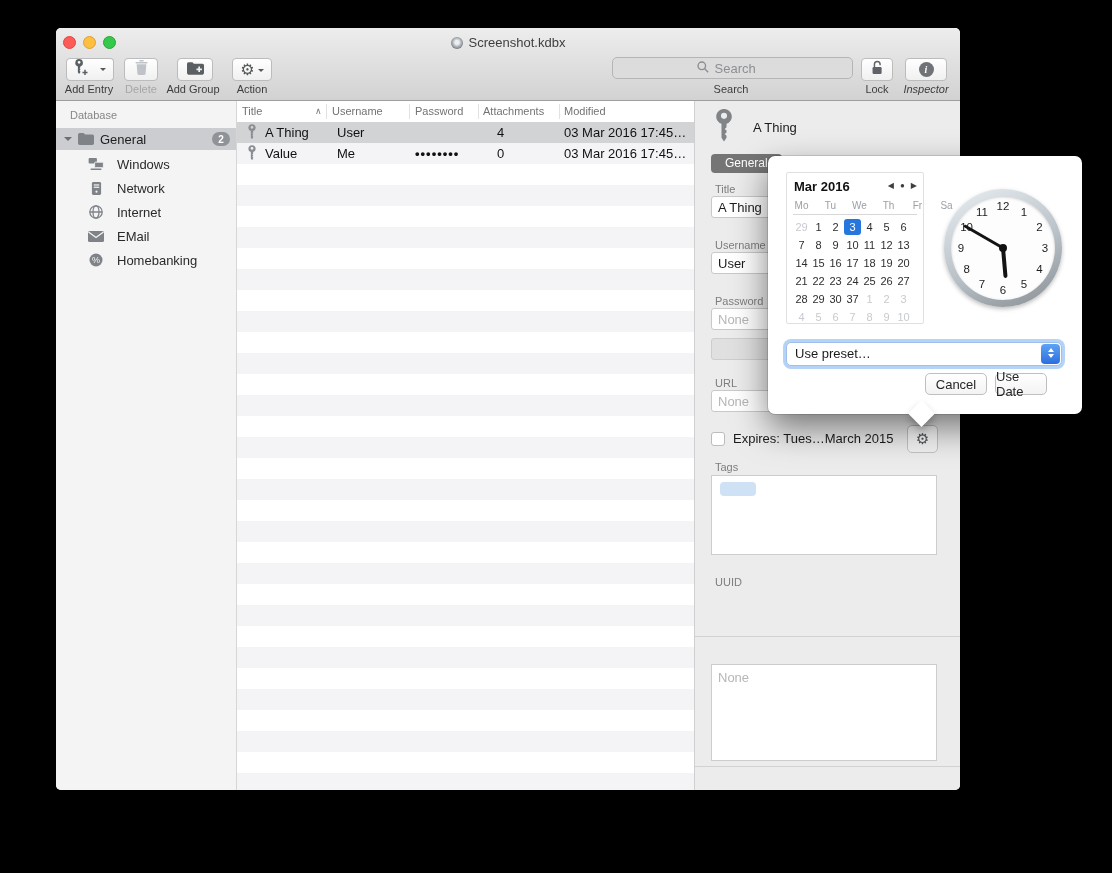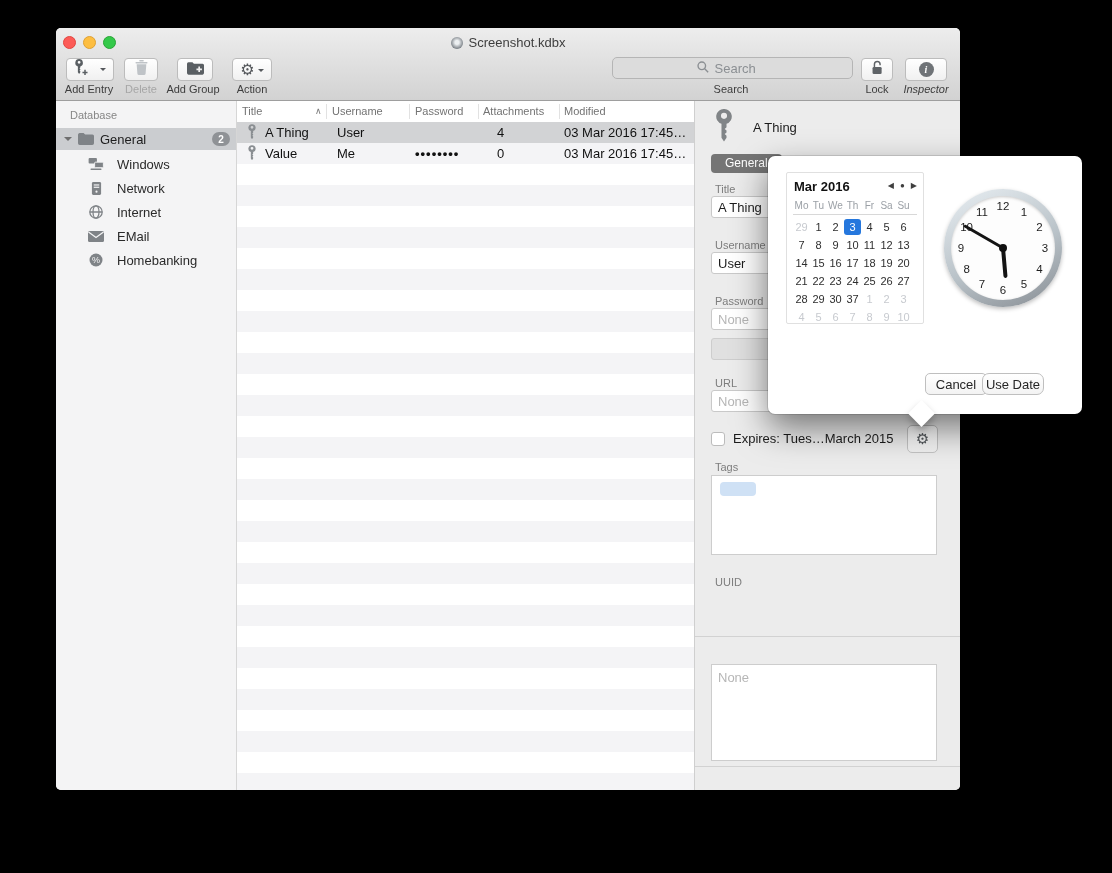--- a/index.html
+++ b/index.html
@@ -97,21 +97,21 @@
   .popover{position:absolute;left:768px;top:156px;width:314px;height:258px;background:#fff;
            border-radius:7px;z-index:40;
            box-shadow:0 14px 34px rgba(0,0,0,.5), 0 0 0 1px rgba(0,0,0,.12);}
   .pop-arrow{position:absolute;left:144px;bottom:-9px;width:19px;height:19px;background:#fff;
              transform:rotate(45deg);box-shadow:3px 3px 7px rgba(0,0,0,.25);}
   .calbox{position:absolute;left:18px;top:16px;width:138px;height:152px;background:#fff;
           border:1px solid #e0e0e0;border-radius:2px;box-sizing:border-box;}
   .cal-month{position:absolute;left:7px;top:6px;font-size:13px;font-weight:bold;color:#111;}
   .cal-nav{position:absolute;right:6px;top:9px;display:flex;gap:6px;align-items:center;}
   .cal-nav span{font-size:8px;color:#3f3f3f;cursor:default;line-height:8px;}
-  .cal-days{position:absolute;left:6px;top:27px;display:flex;}
+  .cal-days{position:absolute;left:6px;top:27px;display:flex;gap:12px;}
   .cal-days span{width:17px;text-align:center;font-size:10px;color:#9ba0a6;}
   .cal-rule{position:absolute;left:6px;right:6px;top:41px;height:1px;background:#d8d8d8;}
   .cal-grid{position:absolute;left:6px;top:46px;}
   .cal-week{display:flex;height:17px;margin-bottom:1px;}
   .cal-cell{width:17px;height:16px;line-height:16px;text-align:center;font-size:11px;color:#2e2e2e;
             border-radius:3px;}
   .cal-cell.muted{color:#c7cacf;}
   .cal-cell.selected{background:#2577dd;color:#fff;}
   .clock{position:absolute;left:176px;top:33px;width:118px;height:118px;border-radius:50%;
          background:linear-gradient(155deg,#e9eff3 0%,#b9c2c8 55%,#878d93 100%);
@@ -463,17 +463,24 @@
         <span class="clock-num" style="left: 14.6269px; top: 74px;">8</span>
         <span class="clock-num" style="left: 9px; top: 53px;">9</span>
         <span class="clock-num" style="left: 14.6269px; top: 32px;">10</span>
         <span class="clock-num" style="left: 30px; top: 16.6269px;">11</span>
         <span class="clock-num" style="left: 51px; top: 11px;">12</span>
         <div class="hand" style="width: 4px; height: 30px; transform: translateX(-50%) rotate(175deg);"></div>
         <div class="hand" style="width: 3px; height: 45px; transform: translateX(-50%) rotate(300deg);"></div>
         <div class="clock-dot"></div>
       </div>
 
+    <div class="preset">
+      <span>Use preset…</span>
+      <span class="stepper">
+        <span class="tri-up"></span>
+          <span class="tri-dn"></span>
+      </span>
+    </div>
 
     <div class="pop-btn" style="left:157px;width:62px;">Cancel</div>
-    <div class="pop-btn" style="left:214px;width:62px;border-radius:7px;">Use Date</div>
+    <div class="pop-btn" style="left:227px;width:52px;">Use Date</div>
   </div>
 </div>
 
 </body></html>

